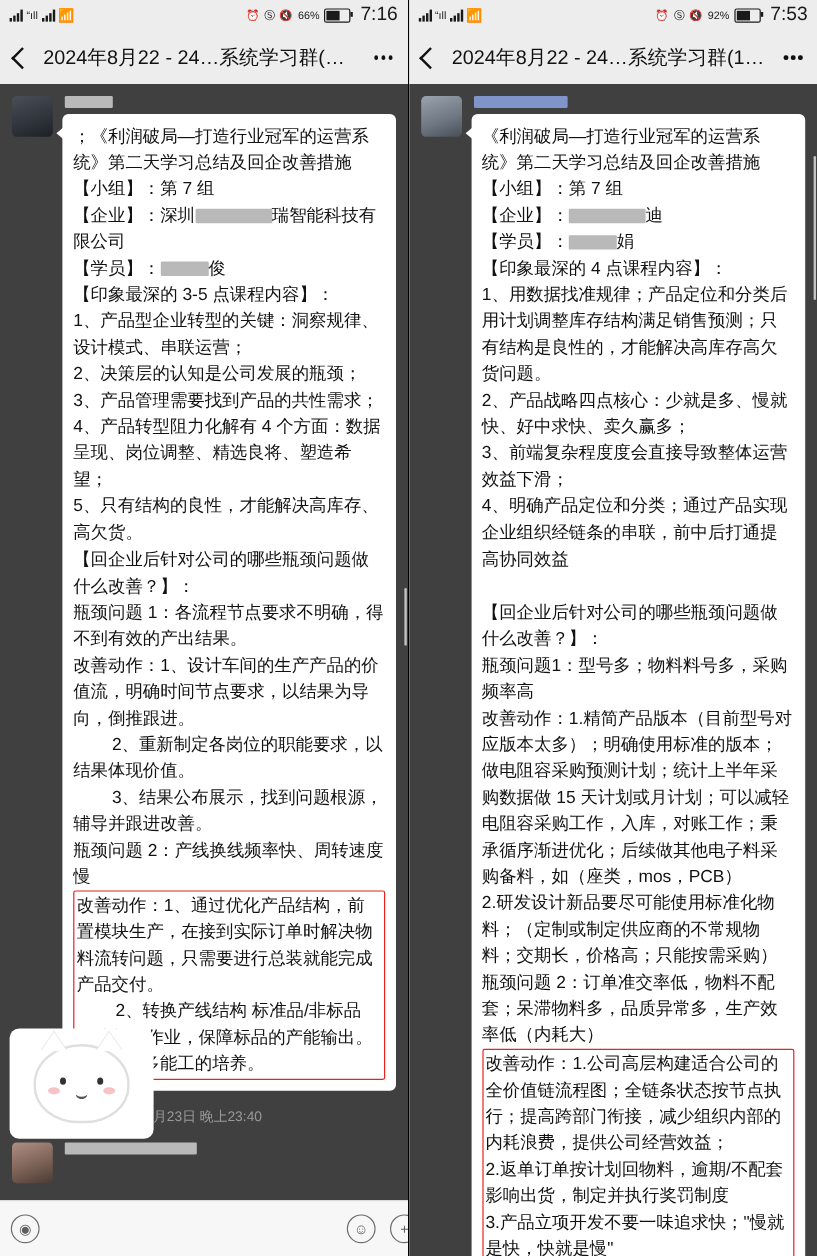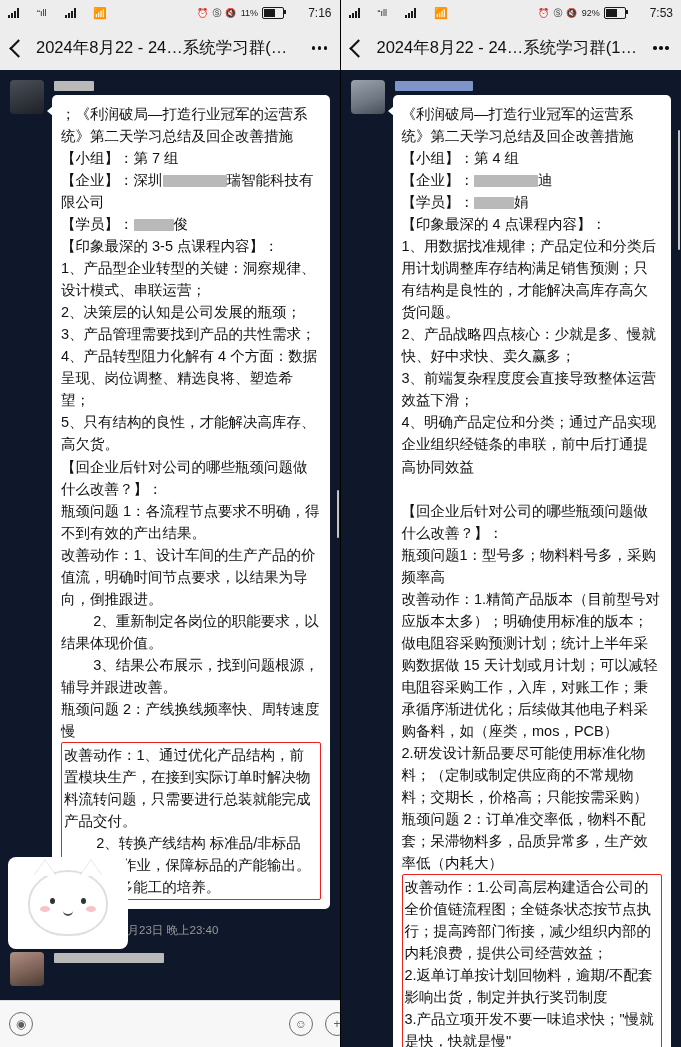--- a/index.html
+++ b/index.html
@@ -5,48 +5,48 @@
   html,body{margin:0;padding:0;background:#000;}
   body{width:681px;height:1047px;font-family:"Liberation Sans","DejaVu Sans",sans-serif;}
   .stage{position:relative;width:681px;height:1047px;display:flex;background:#000;}
   .pane{position:relative;width:340px;height:1047px;background:#ededed;overflow:hidden;}
   .pane.left{border-right:1px solid #000;}
   .pane.right{width:341px;}
 
   
   .statusbar{height:26px;display:flex;align-items:center;justify-content:space-between;
     padding:0 8px;font-size:11px;color:#1a1a1a;background:#ededed;}
-  .sb-left{display:flex;align-items:center;gap:18px;}
+  .sb-left{display:flex;align-items:center;gap:3px;}
   .sb-right{display:flex;align-items:center;gap:4px;}
   .sig{display:inline-block;width:11px;height:10px;position:relative;}
   .sig i{position:absolute;bottom:0;width:2px;background:#1a1a1a;}
   .sig i:nth-child(1){left:0;height:3px;}
   .sig i:nth-child(2){left:3px;height:5px;}
   .sig i:nth-child(3){left:6px;height:7px;}
   .sig i:nth-child(4){left:9px;height:10px;}
   .tiny{font-size:9px;}
   .wifi{font-size:11px;}
   .battery{display:inline-flex;align-items:center;}
   .battery .cell{width:20px;height:10px;border:1px solid #1a1a1a;border-radius:2px;position:relative;}
   .battery .cell::after{content:"";position:absolute;right:-3px;top:2px;width:2px;height:4px;background:#1a1a1a;}
   .battery .fill{position:absolute;left:1px;top:1px;bottom:1px;width:55%;background:#1a1a1a;}
-  .clock{font-size:12px;margin-left:20px;}
+  .clock{font-size:16px;margin-left:4px;}
 
   
   .navbar{height:44px;display:flex;align-items:center;background:#ededed;position:relative;}
   .nav-back{width:36px;display:flex;align-items:center;justify-content:center;cursor:pointer;}
   .chev{width:11px;height:11px;border-left:2px solid #111;border-bottom:2px solid #111;
         transform:rotate(45deg);}
   .nav-title{flex:1;text-align:center;font-size:16.5px;color:#111;font-weight:400;
     white-space:nowrap;overflow:hidden;text-overflow:ellipsis;padding-right:4px;}
   .nav-more{width:40px;display:flex;align-items:center;justify-content:center;gap:2.5px;cursor:pointer;}
   .nav-more b{width:3.5px;height:3.5px;border-radius:50%;background:#111;display:block;}
 
   
-  .chat{position:relative;height:calc(1047px - 26px - 44px);overflow:hidden;background:#0f172a;}
+  .chat{position:relative;height:calc(1047px - 26px - 44px);overflow:hidden;background:#404040;}
   .chat.left{height:calc(1047px - 26px - 44px - 46px);}
   .msg{display:flex;padding:10px 10px 0 10px;}
   .avatar{width:34px;height:34px;border-radius:4px;flex:0 0 34px;margin-right:8px;
     background:#6b6f7a;overflow:hidden;position:relative;}
   .avatar.a1{background:linear-gradient(160deg,#4a4f58 0%,#2f333a 60%,#1d2026 100%);}
   .avatar.a2{background:linear-gradient(160deg,#b08f83 0%,#7d6257 55%,#4a3b34 100%);}
   .avatar.a3{background:linear-gradient(160deg,#9aa3ad 0%,#6d7681 60%,#474e57 100%);}
   .col{flex:1;min-width:0;}
   .sender{font-size:10.5px;color:#9a9a9a;margin:0 0 3px 2px;}
   .redact{display:inline-block;height:10px;border-radius:1px;background:#b9b9b9;vertical-align:-1px;}
@@ -108,21 +108,21 @@
             <i></i>
             <i></i>
             <i></i>
           </span>
         <span class="wifi">📶</span>
       </div>
       <div class="sb-right">
         <span class="tiny">⏰</span>
         <span class="tiny">Ⓢ</span>
         <span class="tiny">🔇</span>
-        <span class="tiny">11%</span>
+        <span class="tiny">66%</span>
         <span class="battery">
             <span class="cell">
               <span class="fill"></span>
             </span>
           </span>
         <span class="clock">7:16</span>
       </div>
     </div>
 
     <div class="navbar">
@@ -240,21 +240,21 @@
         </div>
     </div>
 
     <div class="chat">
 
       <div class="msg">
         <div class="avatar a3"></div>
         <div class="col">
           <div class="sender"><span class="redact blue w3"></span></div>
           <div class="bubble"><span>《利润破局—打造行业冠军的运营系统》第二天学习总结及回企改善措施
-【小组】：第 4 组
+【小组】：第 7 组
 【企业】：</span><span class="redact w2 inline"></span><span>迪
 【学员】：</span><span class="redact w1 inline"></span><span>娟
 【印象最深的 4 点课程内容】：
 1、用数据找准规律；产品定位和分类后用计划调整库存结构满足销售预测；只有结构是良性的，才能解决高库存高欠货问题。
 2、产品战略四点核心：少就是多、慢就快、好中求快、卖久赢多；
 3、前端复杂程度度会直接导致整体运营效益下滑；
 4、明确产品定位和分类；通过产品实现企业组织经链条的串联，前中后打通提高协同效益
 
 【回企业后针对公司的哪些瓶颈问题做什么改善？】：
 瓶颈问题1：型号多；物料料号多，采购频率高

